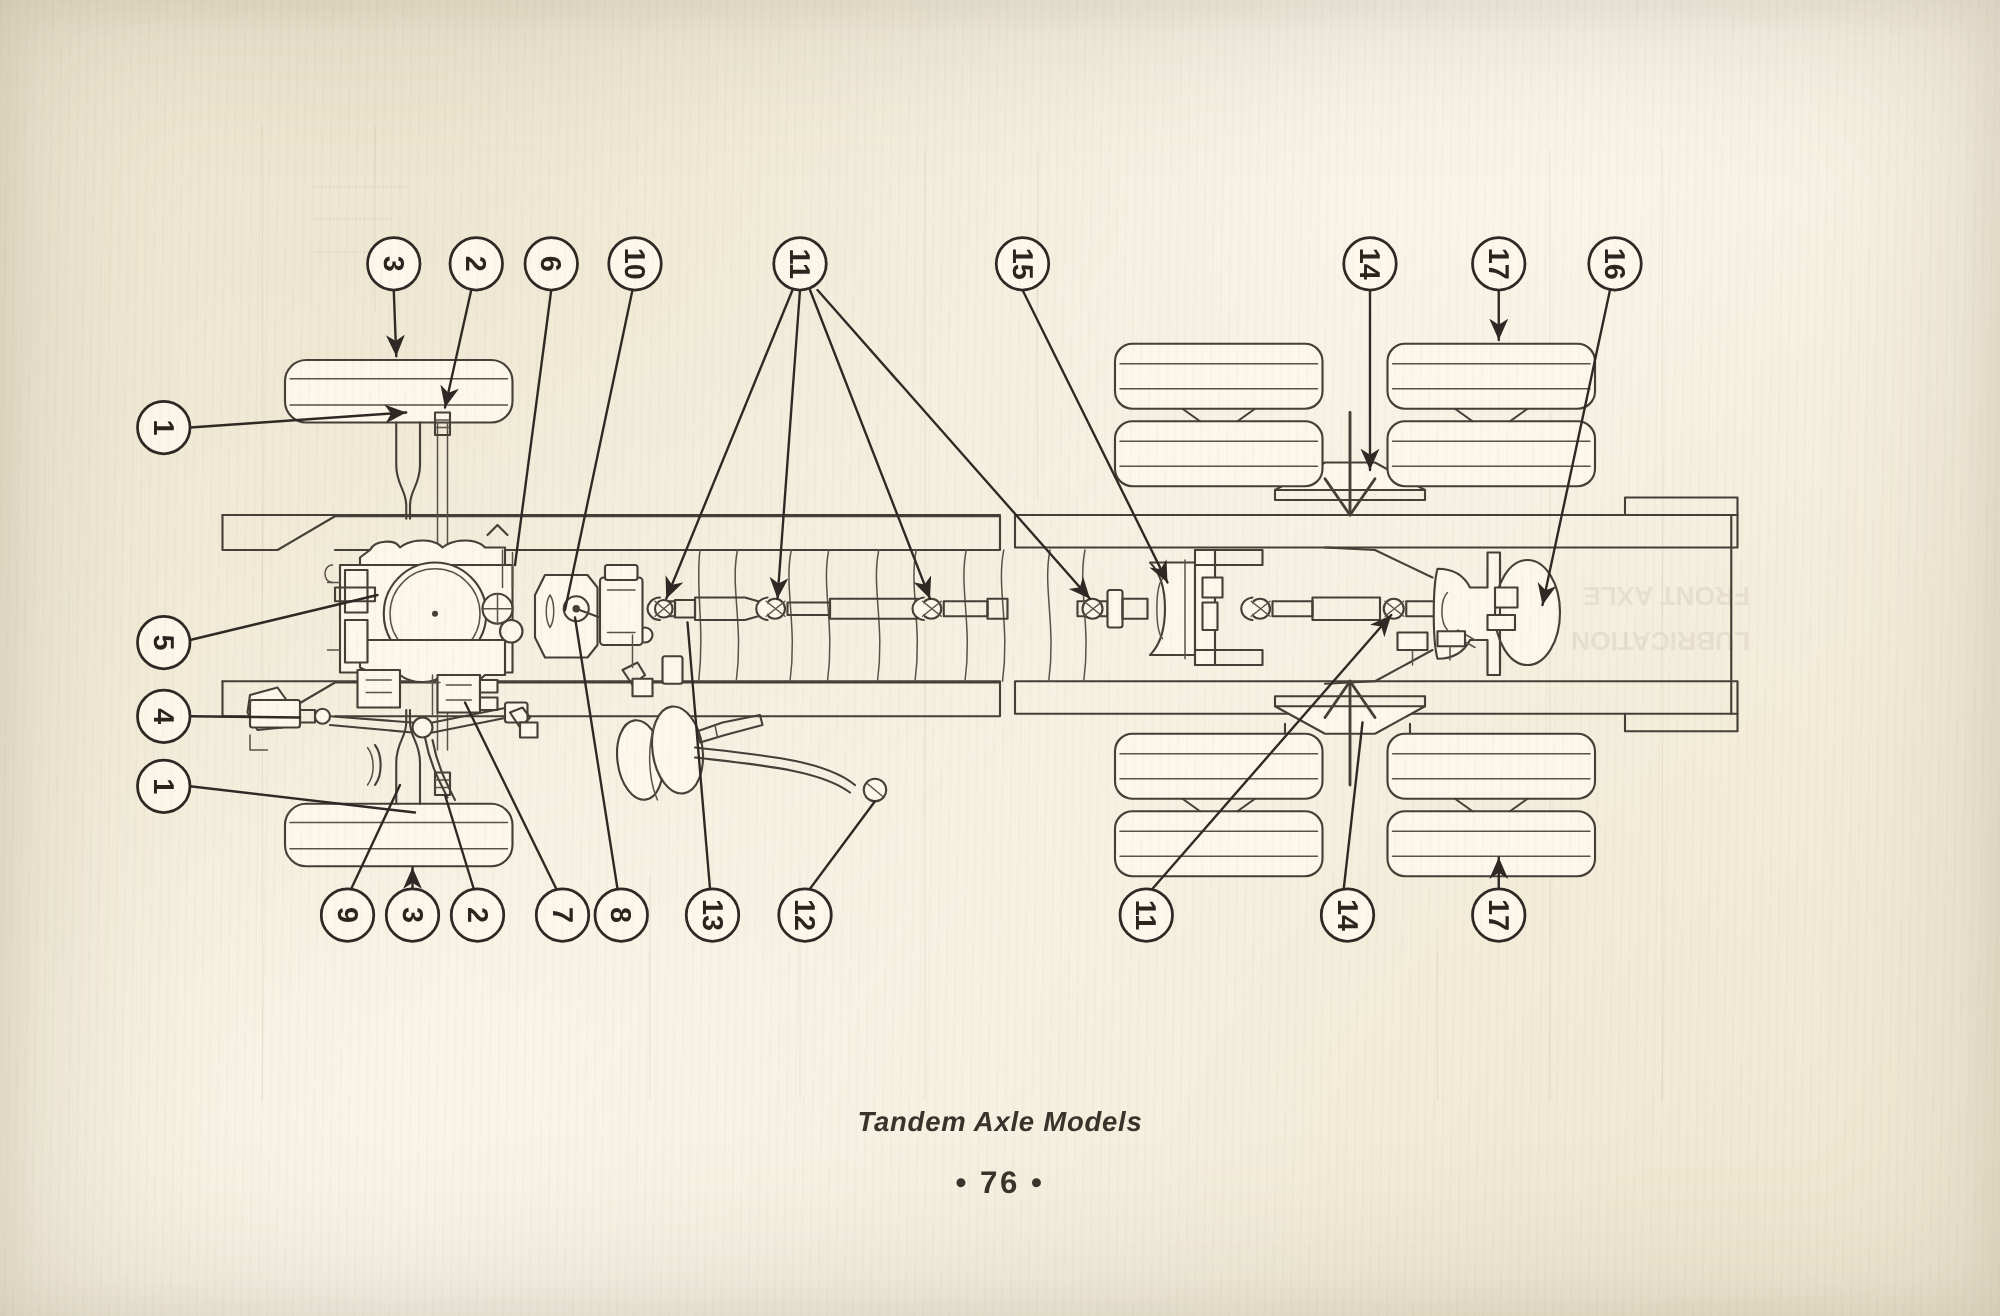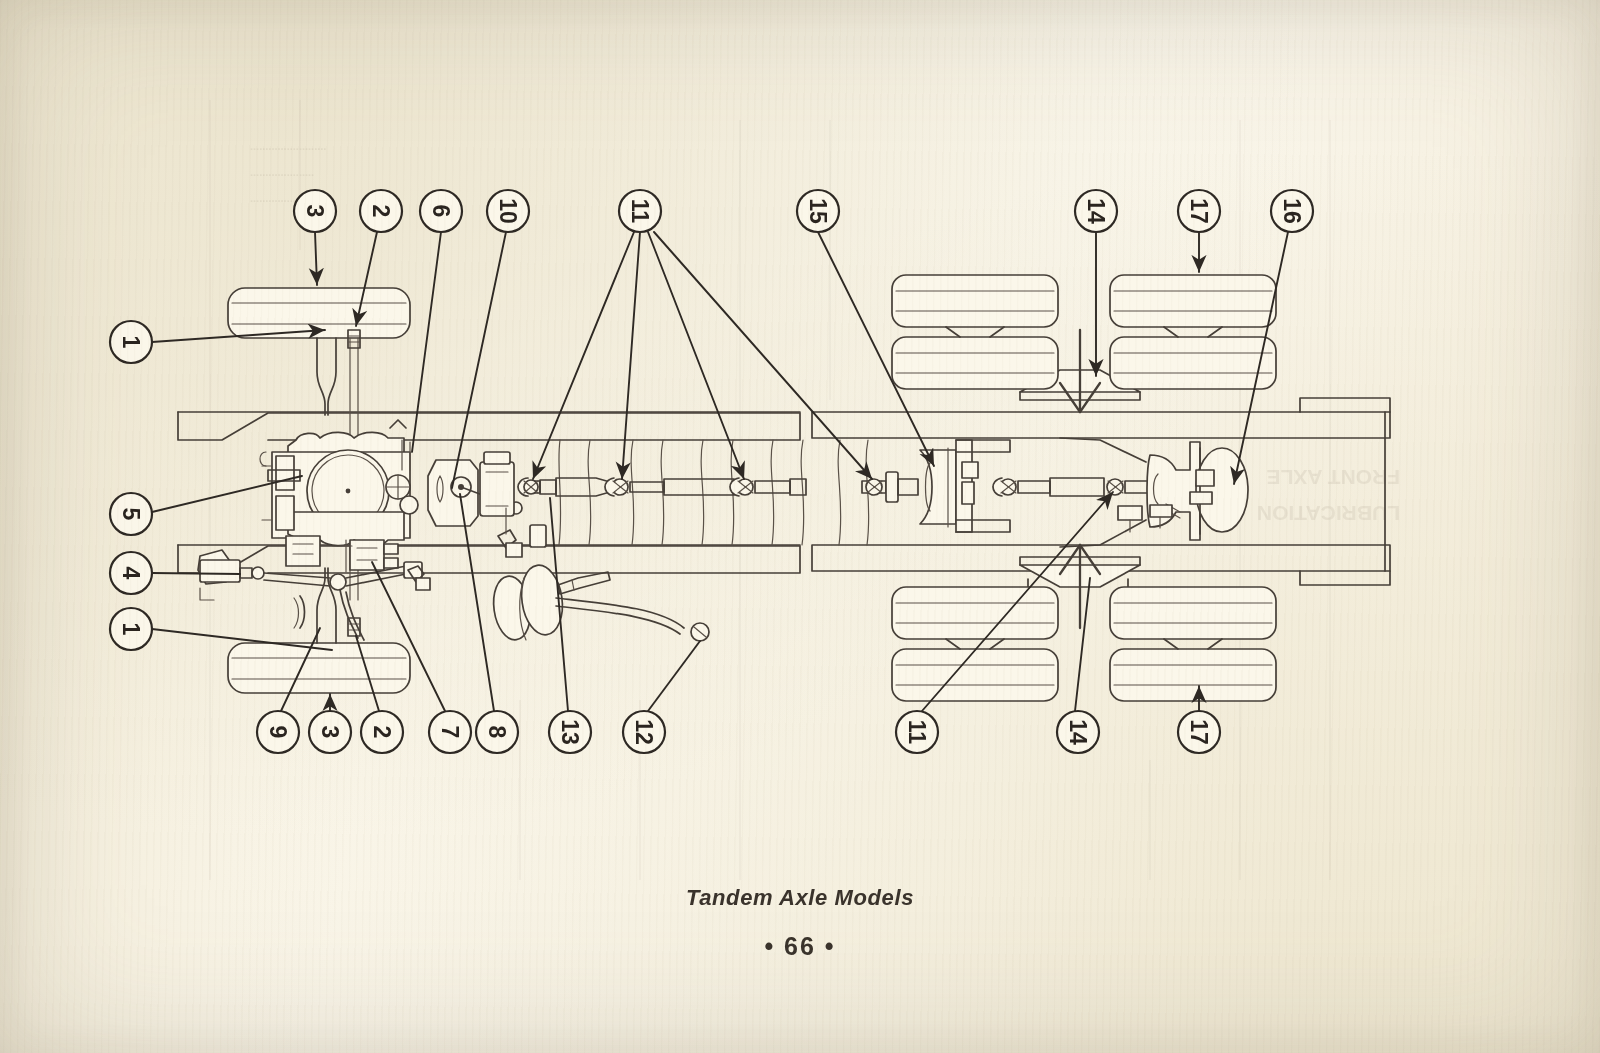--- a/index.html
+++ b/index.html
@@ -522,16 +522,16 @@
       <g>
         <circle class="bub" cx="1199" cy="732" r="21"></circle>
         <text class="bubtxt" x="1199" y="732" transform="rotate(90 1199 732)">17</text>
         <title>17 — rear dual tires, lower</title>
       </g>
     </g>
 
 </svg>
 
 <div id="caption" class="cap">Tandem Axle Models</div>
-<div id="pagenum" class="cap">• 66 •</div>
+<div id="pagenum" class="cap">• 76 •</div>
 
 <div id="grain"></div>
 <div id="vignette"></div>
 
 </body></html>

